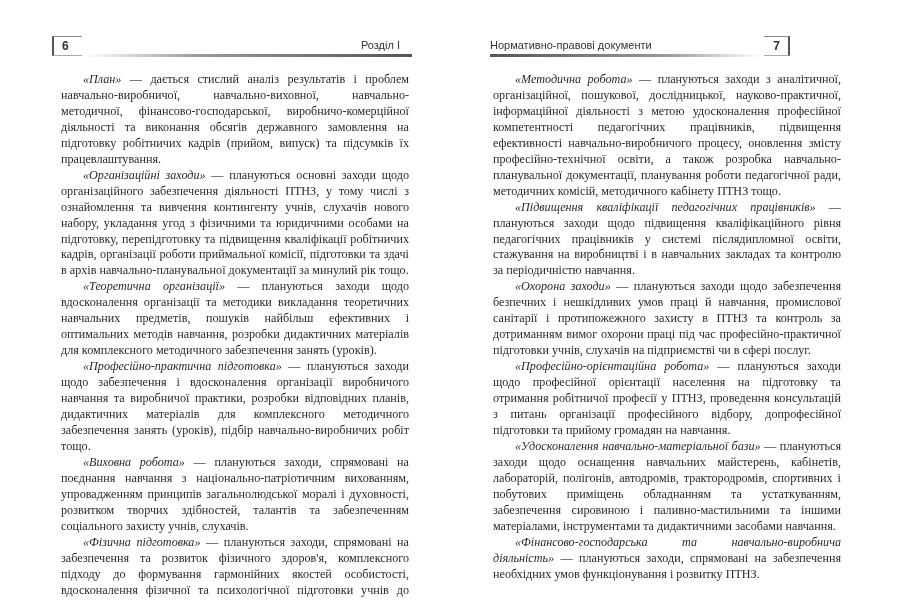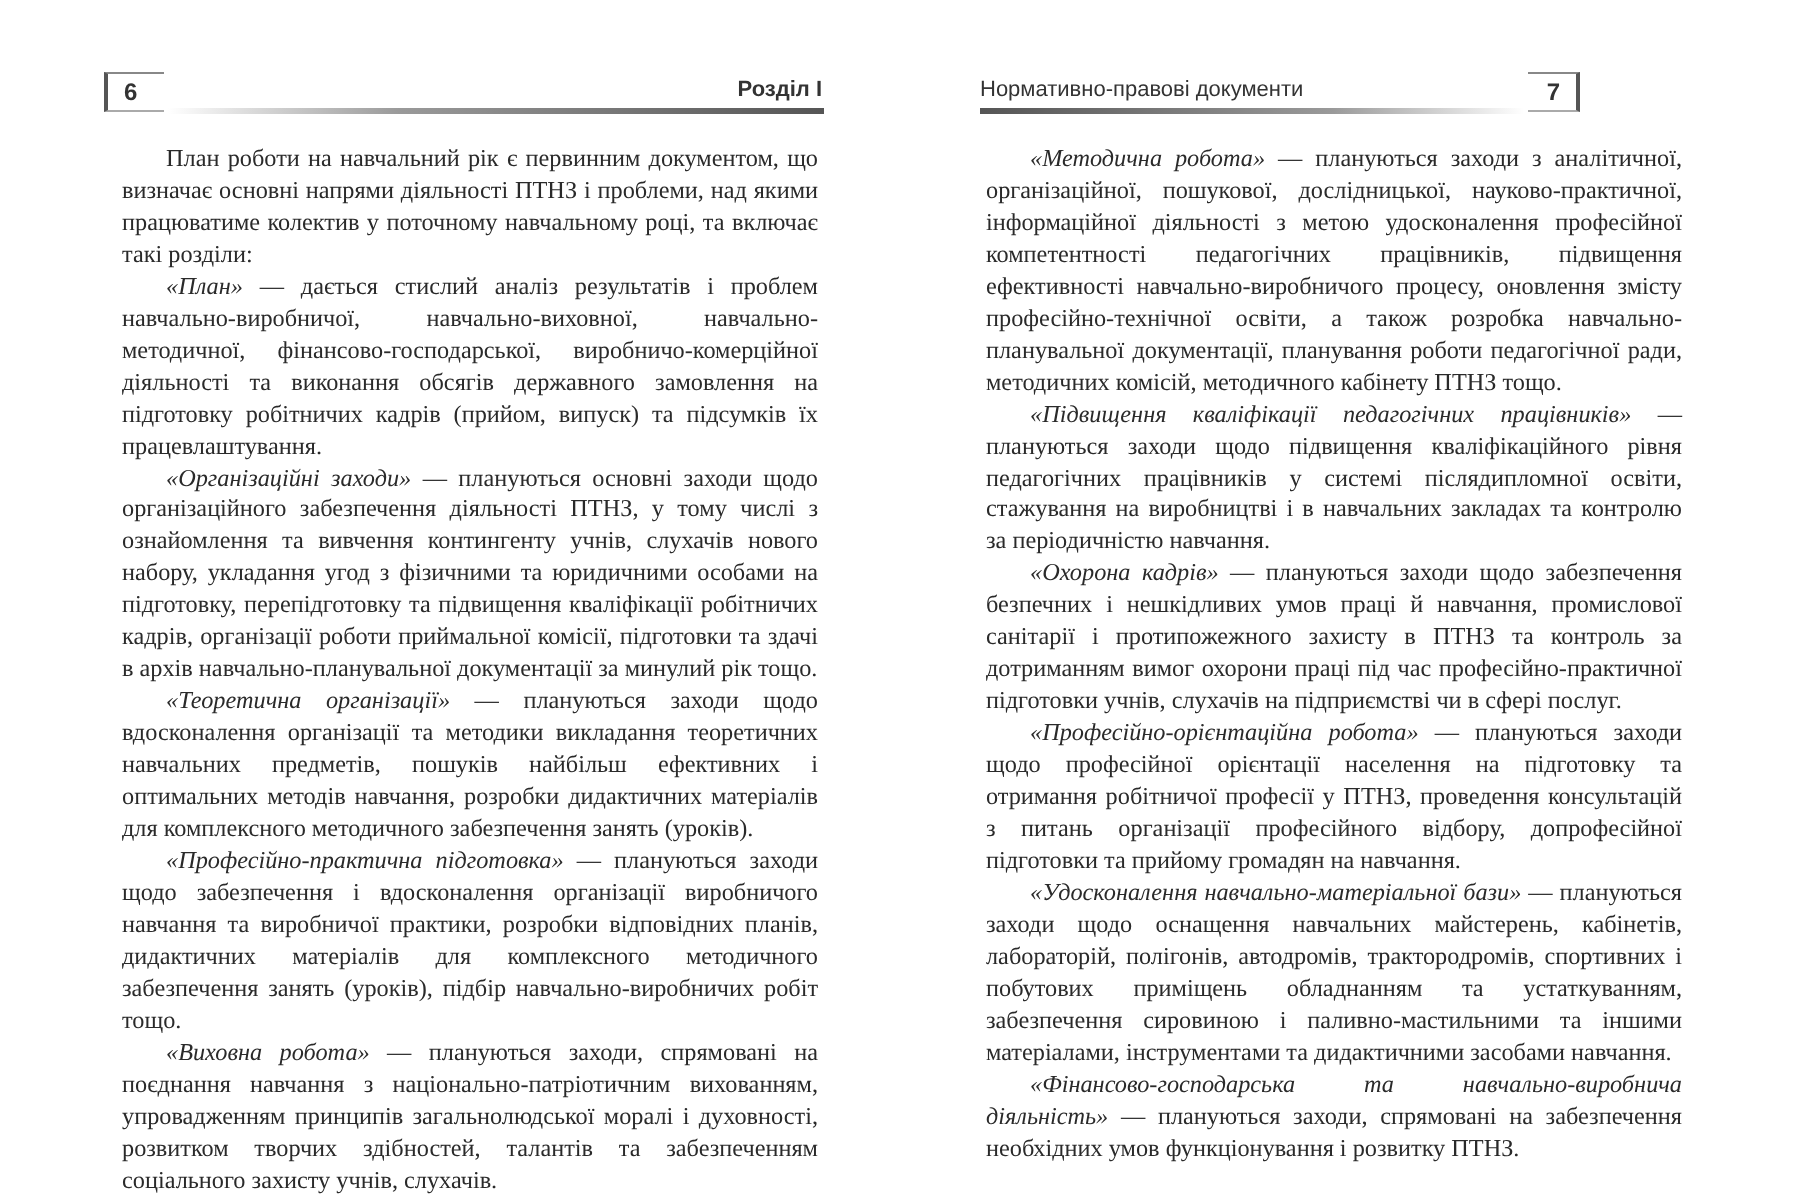--- a/index.html
+++ b/index.html
@@ -9,21 +9,21 @@
   .page.left { left:0; width:450px; }
   .page.right { left:450px; width:451px; }
   .running-head { position:absolute; top:36px; height:20px; }
   .left .running-head { left:52px; width:360px; }
   .right .running-head { left:40px; width:300px; }
   .pnum { position:absolute; top:0; font-family:"Liberation Sans","DejaVu Sans",sans-serif;
           font-weight:bold; font-size:12px; color:#333; line-height:18px; }
   .left .pnum { left:0; padding-left:8px; width:20px; border-left:2px solid #555; border-top:1px solid #888; border-bottom:1px solid #aaa; height:18px; }
   .right .pnum { right:0; padding-right:8px; width:16px; text-align:right; border-right:2px solid #555; border-top:1px solid #888; border-bottom:1px solid #aaa; height:18px; }
   .rh-title { position:absolute; top:0; font-family:"Liberation Sans","DejaVu Sans",sans-serif; font-size:11px; line-height:18px; color:#333; }
-  .left .rh-title { right:1px; font-weight:bold; }
+  .left .rh-title { right:12px; font-weight:normal; }
   .right .rh-title { left:0; }
   .rule { position:absolute; top:18px; height:3px; }
   .left .rule { left:32px; right:0; background:linear-gradient(to right,#ffffff 0%,#9a9a9a 35%,#555 100%); }
   .right .rule { left:0; right:28px; background:linear-gradient(to right,#555 0%,#9a9a9a 65%,#ffffff 100%); }
   .text { position:absolute; top:72px; font-size:12.15px; line-height:15.95px; text-align:justify; }
   .left .text { left:61px; width:348px; }
   .right .text { left:43px; width:348px; }
   .text p { margin:0; text-indent:22px; }
   .text p.cont { text-indent:0; }
   .text em { font-style:italic; }
@@ -31,39 +31,38 @@
 </head>
 <body>
 
 <div class="page left">
   <div class="running-head">
     <div class="pnum">6</div>
     <div class="rh-title">Розділ І</div>
     <div class="rule"></div>
   </div>
   <div class="text">
-    <p><span>План роботи на навчальний рік є первинним документом, що визначає основні напрями діяльності ПТНЗ і проблеми, над якими працюватиме колектив у поточному навчальному році, та включає такі розділи:</span></p>
     <p><em>«План»</em><span> — дається стислий аналіз результатів і проблем навчально-виробничої, навчально-виховної, навчально-методичної, фінансово-господарської, виробничо-комерційної діяльності та виконання обсягів державного замовлення на підготовку робітничих кадрів (прийом, випуск) та підсумків їх працевлаштування.</span></p>
     <p><em>«Організаційні заходи»</em><span> — плануються основні заходи щодо організаційного забезпечення діяльності ПТНЗ, у тому числі з ознайомлення та вивчення контингенту учнів, слухачів нового набору, укладання угод з фізичними та юридичними особами на підготовку, перепідготовку та підвищення кваліфікації робітничих кадрів, організації роботи приймальної комісії, підготовки та здачі в архів навчально-планувальної документації за минулий рік тощо.</span></p>
     <p><em>«Теоретична організації»</em><span> — плануються заходи щодо вдосконалення організації та методики викладання теоретичних навчальних предметів, пошуків найбільш ефективних і оптимальних методів навчання, розробки дидактичних матеріалів для комплексного методичного забезпечення занять (уроків).</span></p>
     <p><em>«Професійно-практична підготовка»</em><span> — плануються заходи щодо забезпечення і вдосконалення організації виробничого навчання та виробничої практики, розробки відповідних планів, дидактичних матеріалів для комплексного методичного забезпечення занять (уроків), підбір навчально-виробничих робіт тощо.</span></p>
     <p><em>«Виховна робота»</em><span> — плануються заходи, спрямовані на поєднання навчання з національно-патріотичним вихованням, упровадженням принципів загальнолюдської моралі і духовності, розвитком творчих здібностей, талантів та забезпеченням соціального захисту учнів, слухачів.</span></p>
     <p><em>«Фізична підготовка»</em><span> — плануються заходи, спрямовані на забезпечення та розвиток фізичного здоров'я, комплексного підходу до формування гармонійних якостей особистості, вдосконалення фізичної та психологічної підготовки учнів до активного життя і професійної діяльності.</span></p>
 
   </div>
 </div>
 
 <div class="page right">
   <div class="running-head">
     <div class="rh-title">Нормативно-правові документи</div>
     <div class="pnum">7</div>
     <div class="rule"></div>
   </div>
   <div class="text">
     <p><em>«Методична робота»</em><span> — плануються заходи з аналітичної, організаційної, пошукової, дослідницької, науково-практичної, інформаційної діяльності з метою удосконалення професійної компетентності педагогічних працівників, підвищення ефективності навчально-виробничого процесу, оновлення змісту професійно-технічної освіти, а також розробка навчально-планувальної документації, планування роботи педагогічної ради, методичних комісій, методичного кабінету ПТНЗ тощо.</span></p>
     <p><em>«Підвищення кваліфікації педагогічних працівників»</em><span> — плануються заходи щодо підвищення кваліфікаційного рівня педагогічних працівників у системі післядипломної освіти, стажування на виробництві і в навчальних закладах та контролю за періодичністю навчання.</span></p>
-    <p><em>«Охорона кадрів»</em><span> — плануються заходи щодо забезпечення безпечних і нешкідливих умов праці й навчання, промислової санітарії і протипожежного захисту в ПТНЗ та контроль за дотриманням вимог охорони праці під час професійно-практичної підготовки учнів, слухачів на підприємстві чи в сфері послуг.</span></p>
+    <p><em>«Охорона заходи»</em><span> — плануються заходи щодо забезпечення безпечних і нешкідливих умов праці й навчання, промислової санітарії і протипожежного захисту в ПТНЗ та контроль за дотриманням вимог охорони праці під час професійно-практичної підготовки учнів, слухачів на підприємстві чи в сфері послуг.</span></p>
     <p><em>«Професійно-орієнтаційна робота»</em><span> — плануються заходи щодо професійної орієнтації населення на підготовку та отримання робітничої професії у ПТНЗ, проведення консультацій з питань організації професійного відбору, допрофесійної підготовки та прийому громадян на навчання.</span></p>
     <p><em>«Удосконалення навчально-матеріальної бази»</em><span> — плануються заходи щодо оснащення навчальних майстерень, кабінетів, лабораторій, полігонів, автодромів, трактородромів, спортивних і побутових приміщень обладнанням та устаткуванням, забезпечення сировиною і паливно-мастильними та іншими матеріалами, інструментами та дидактичними засобами навчання.</span></p>
     <p><em>«Фінансово-господарська та навчально-виробнича діяльність»</em><span> — плануються заходи, спрямовані на забезпечення необхідних умов функціонування і розвитку ПТНЗ.</span></p>
 
   </div>
 </div>
 
 </body></html>

